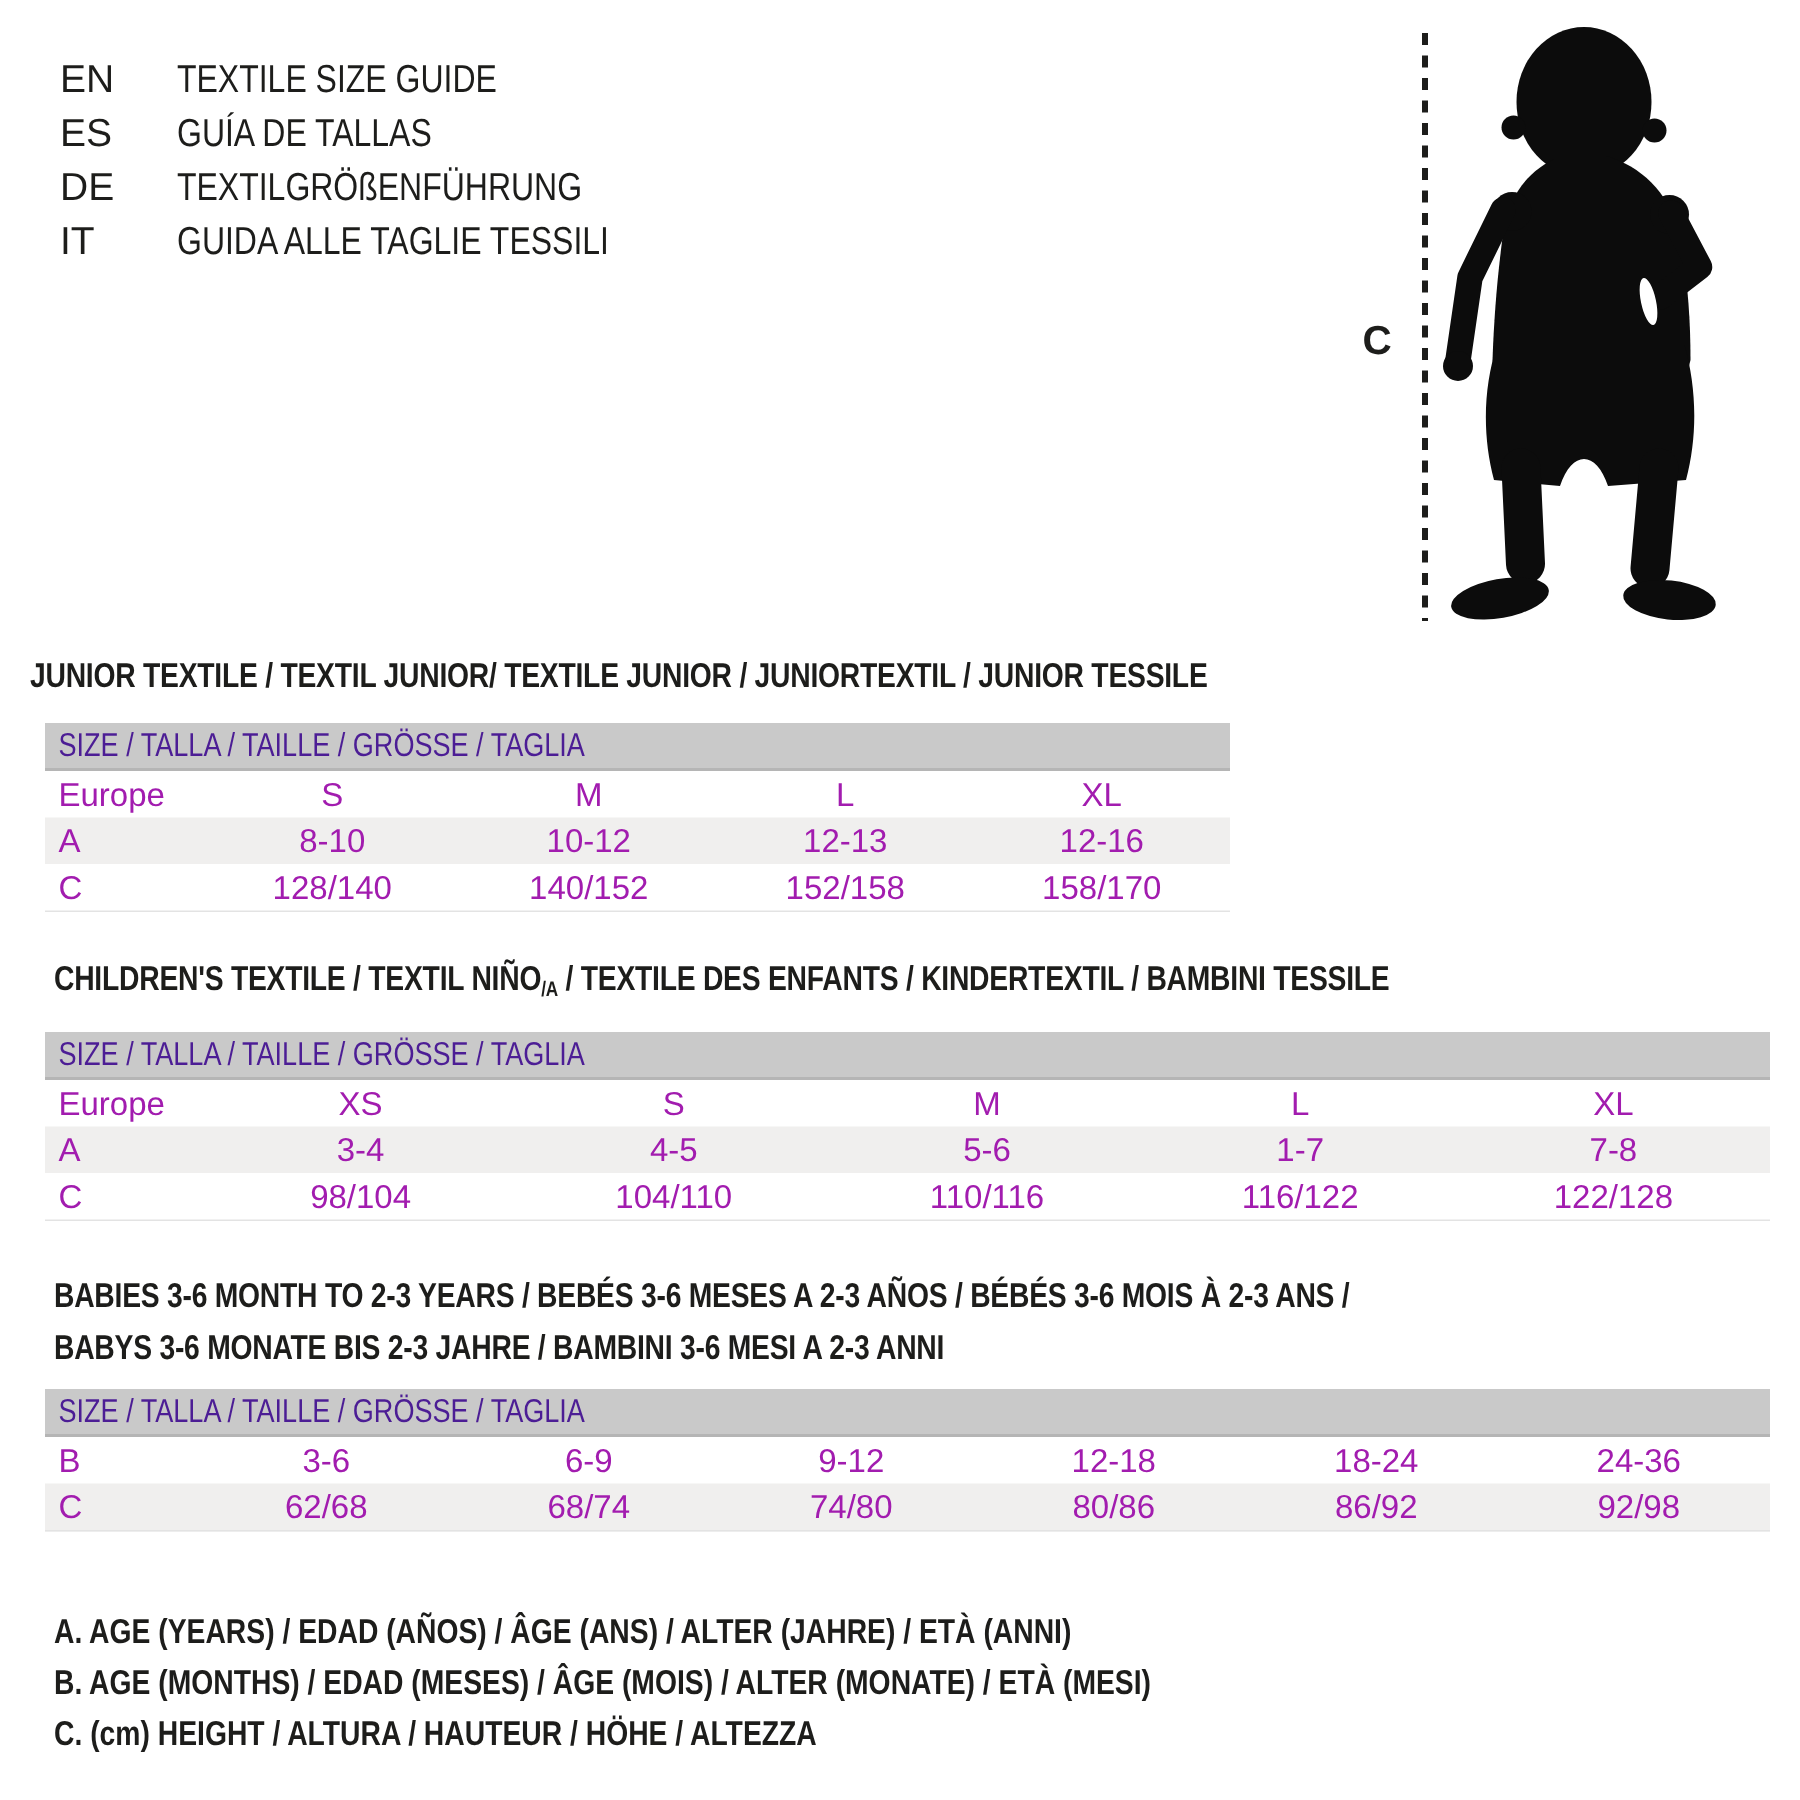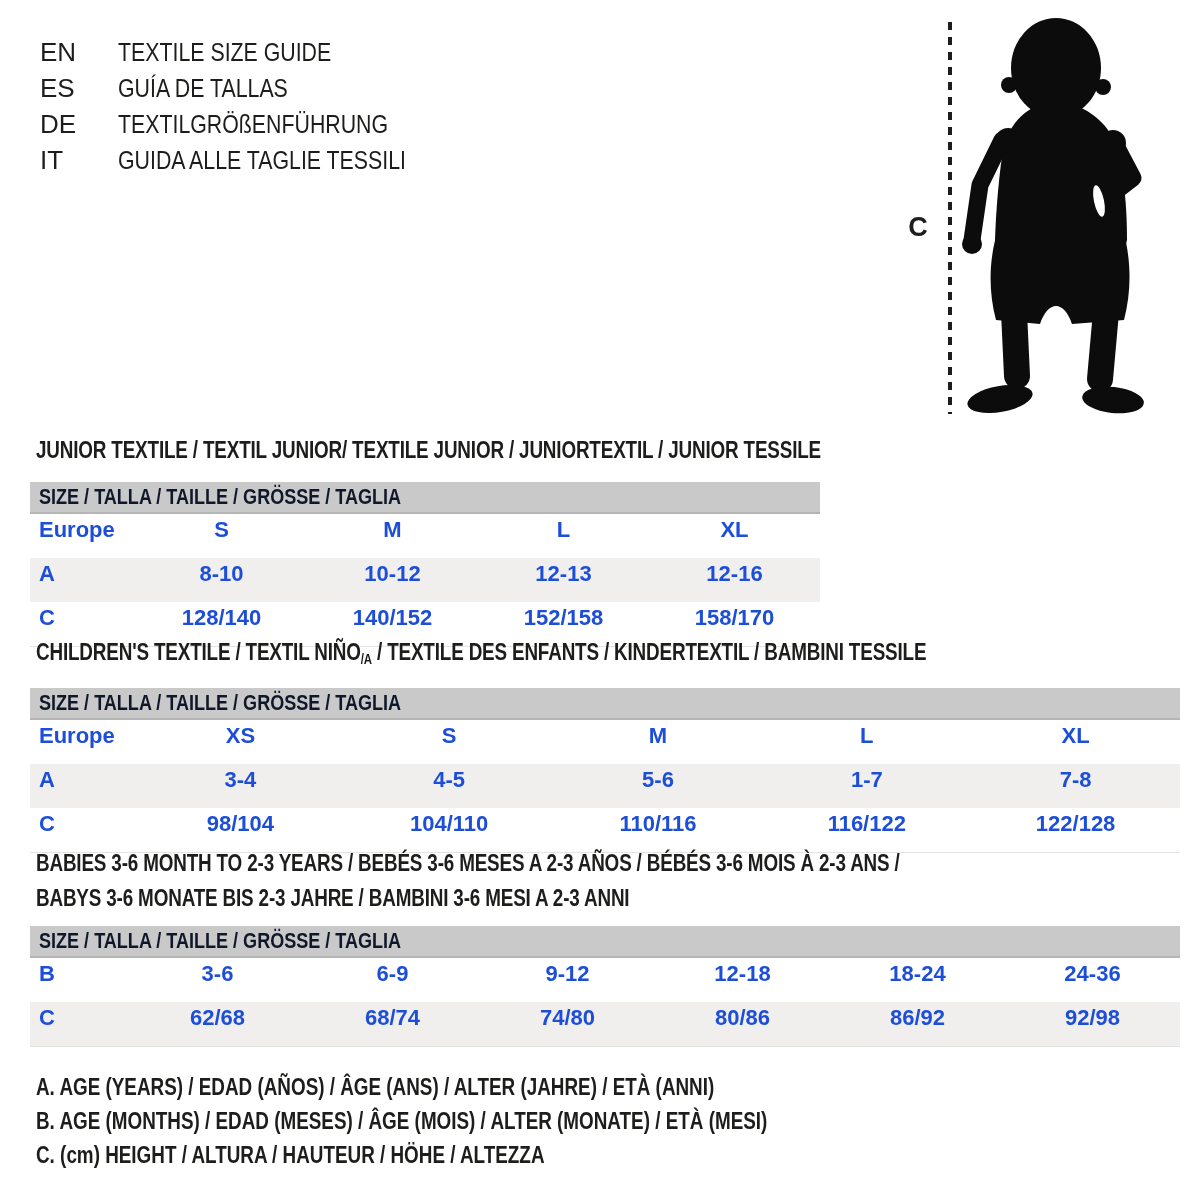--- a/index.html
+++ b/index.html
@@ -13,37 +13,37 @@
   
   .lang-block { left:40px; top:34px; }
   .lang-line { height:36px; line-height:36px; font-size:26px; font-weight:normal; display:flex; }
   .lang-code { width:78px; flex:0 0 78px; }
 
   
   .fig-c { left:903px; top:212px; width:30px; text-align:center; font-size:27px; font-weight:bold; }
 
   
   .sec-title { font-size:23px; font-weight:bold; letter-spacing:-0.2px; }
-  #sec1-title { left:36px; top:437px; }
+  #sec1-title { left:20px; top:437px; }
   #sec2-title { left:36px; top:639px; }
   #sec3-title { left:36px; top:846px; }
   .title-line { height:35px; line-height:35px; }
   .subA { font-size:14px; position:relative; top:4px; }
 
   
   .tbl { box-sizing:border-box; }
   #tbl1 { left:30px; top:482px; width:790px; }
   #tbl2 { left:30px; top:688px; width:1150px; }
   #tbl3 { left:30px; top:926px; width:1150px; }
   .size-bar {
-    height:32px; line-height:30px; background:#c9c9c9; color:#0f172a;
-    font-size:22px; font-weight:bold; padding-left:9px;
+    height:32px; line-height:30px; background:#c9c9c9; color:#4c1d95;
+    font-size:22px; font-weight:normal; padding-left:9px;
     border-bottom:2px solid #b5b5b5; box-sizing:border-box;
   }
-  .trow { display:grid; height:44px; line-height:31px; font-size:22px; font-weight:bold; color:#1d4ed8; }
+  .trow { display:grid; height:31px; line-height:31px; font-size:22px; font-weight:normal; color:#a21caf; }
   #tbl1 .trow { grid-template-columns:106px repeat(4,1fr); }
   #tbl2 .trow { grid-template-columns:106px repeat(5,1fr); }
   #tbl3 .trow { grid-template-columns:100px repeat(6,1fr); }
   .trow .lbl { text-align:left; padding-left:9px; }
   .trow .val { text-align:center; }
   .stripe { background:#f0efee; }
   .trow.last { border-bottom:1px solid #e3e3e3; }
 
   
   .legend { left:36px; top:1070px; }

